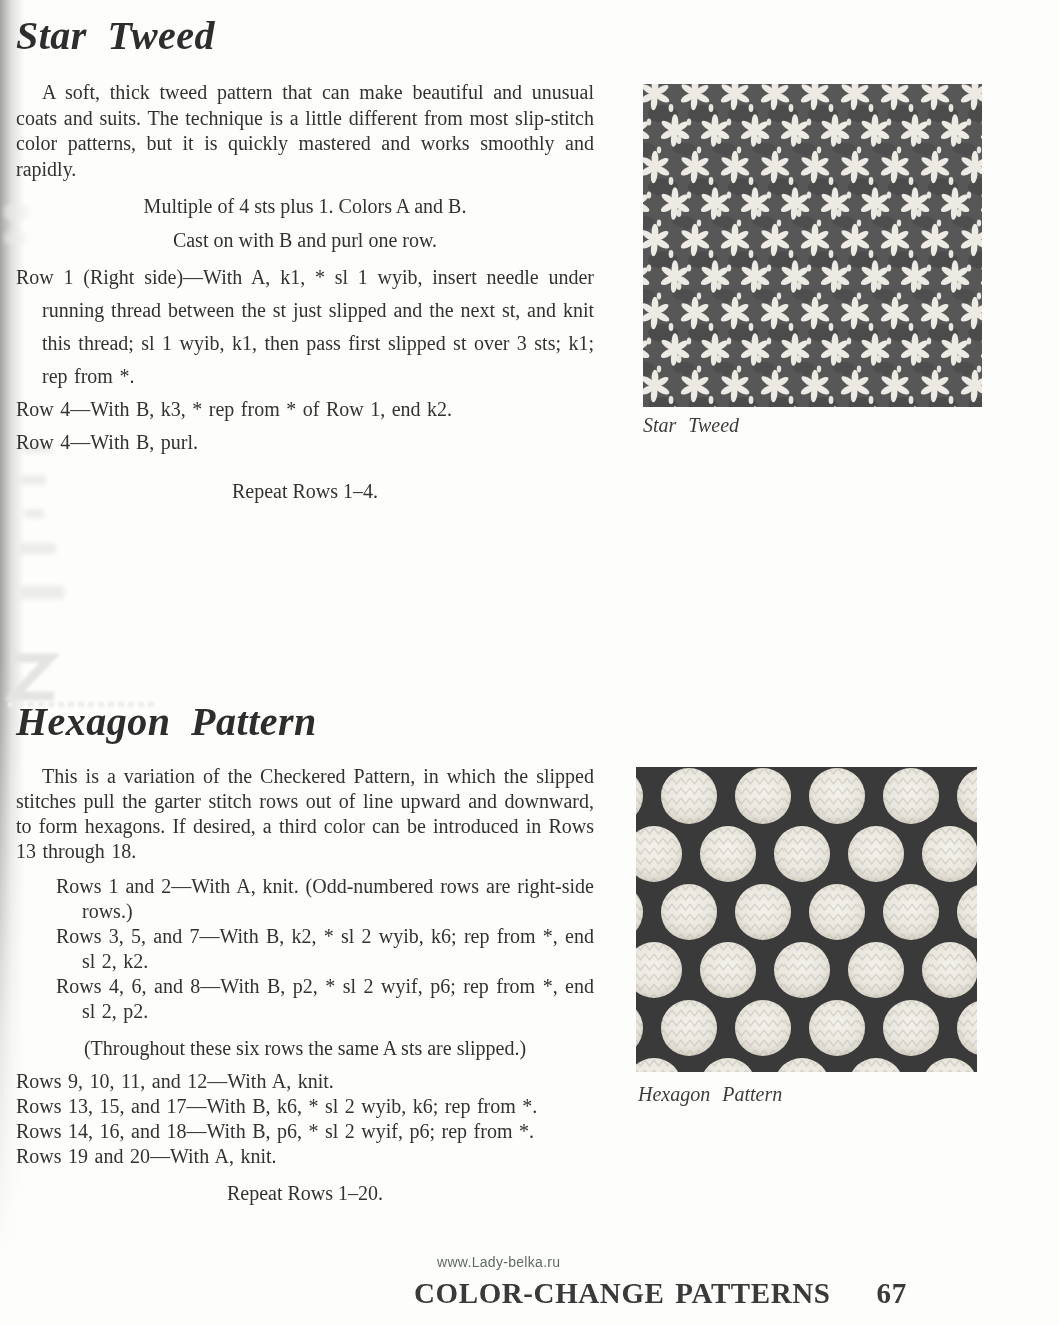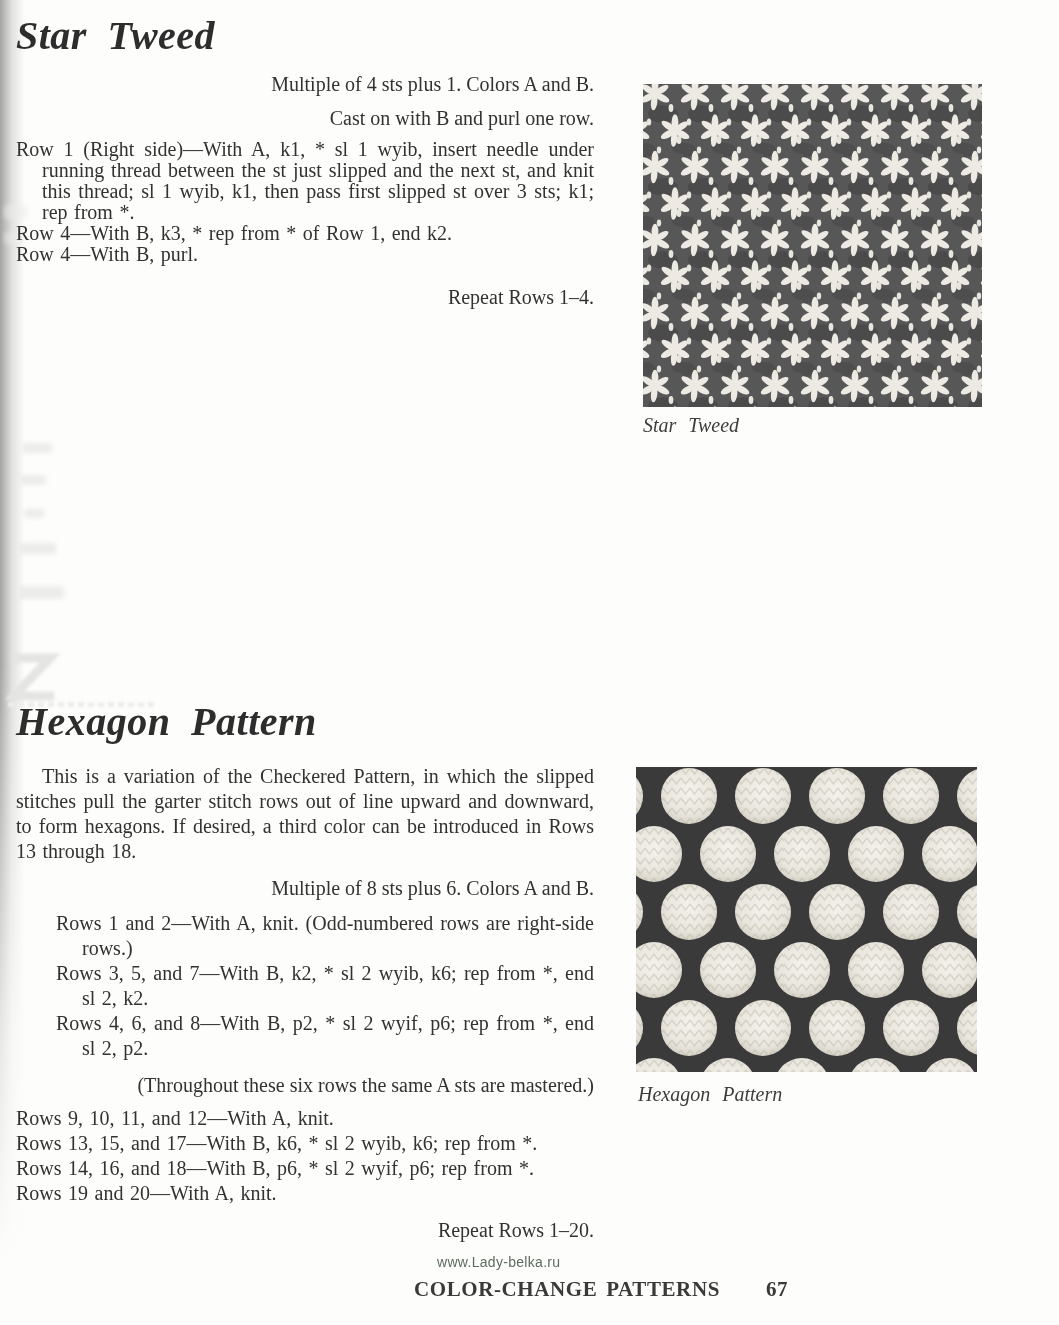--- a/index.html
+++ b/index.html
@@ -30,27 +30,27 @@
   #star-section{top:12px;}
   #hex-section{top:698px;}
 
   h1.sec{
     margin:0;font-size:40px;line-height:48px;
     font-style:italic;font-weight:bold;color:#2d2d2d;
     word-spacing:10px;letter-spacing:.5px;
   }
   p{margin:0;font-size:20px;line-height:25.5px;color:#323232;}
   .intro{margin-top:20px;text-align:justify;text-indent:26px;word-spacing:1.5px;}
-  .centerline{text-align:right;}
+  .centerline{text-align:center;}
   .hang{text-indent:-26px;padding-left:26px;text-align:justify;word-spacing:1.5px;}
 
   #star-section .mult{margin-top:12px;}
   #star-section .cast{margin-top:8px;}
   #star-section .rowblock{margin-top:8px;}
-  #star-section .hang,#star-section .rowline{line-height:21px;}
+  #star-section .hang,#star-section .rowline{line-height:33px;}
   #star-section .repeat{margin-top:20px;}
 
   #hex-section .intro{margin-top:18px;line-height:25px;}
   #hex-section .mult{margin-top:12px;}
   #hex-section .rowblock{margin-top:10px;margin-left:40px;}
   #hex-section p{line-height:25px;}
   #hex-section .note{margin-top:12px;}
   #hex-section .rows2{margin-top:8px;}
   #hex-section .repeat{margin-top:12px;font-family:Liberation Serif, serif;}
 
@@ -64,21 +64,21 @@
   #cap-star{left:643px;top:414px;}
   #cap-hex{left:638px;top:1083px;}
 
   #watermark{
     position:absolute;left:437px;top:1254px;
     font-family:Liberation Sans, sans-serif;
     font-size:14px;color:#5e6b60;letter-spacing:.3px;
   }
   #footer-line{
     position:absolute;left:414px;top:1277px;display:flex;align-items:baseline;
-    font-weight:bold;font-size:21px;color:#3a3a3a;letter-spacing:.6px;word-spacing:3px;
+    font-weight:bold;font-size:29px;color:#3a3a3a;letter-spacing:.6px;word-spacing:3px;
   }
   #page-num{margin-left:46px;}
 </style>
 </head>
 <body>
 
 <div class="scan-edge"></div>
 
 <div class="ghost" style="left:4px;top:205px;width:24px;height:14px;opacity:.55"></div>
 <div class="ghost" style="left:4px;top:232px;width:22px;height:12px;opacity:.5"></div>
@@ -89,40 +89,40 @@
 <div class="ghost" style="left:18px;top:586px;width:46px;height:13px"></div>
 <div class="ghost-z">
   <svg width="54" height="50" viewBox="0 0 54 50" style="filter:blur(1.5px)">
     <path d="M6,6 L44,6 L8,44 L48,44" fill="none" stroke="#e4e4e2" stroke-width="9"></path>
   </svg>
 </div>
 <div class="ghost-line"></div>
 
 <section class="col" id="star-section">
   <h1 class="sec">Star Tweed</h1>
+  <p class="intro">A soft, thick tweed pattern that can make beautiful and unusual coats and suits. The technique is a little different from most slip-stitch color patterns, but it is quickly mastered and works smoothly and rapidly.</p>
   <p class="centerline mult">Multiple of 4 sts plus 1. Colors A and B.</p>
   <p class="centerline cast">Cast on with B and purl one row.</p>
   <div class="rowblock">
     <p class="hang">Row 1 (Right side)—With A, k1, * sl 1 wyib, insert needle under running thread between the st just slipped and the next st, and knit this thread; sl 1 wyib, k1, then pass first slipped st over 3 sts; k1; rep from *.</p>
     <p class="hang rowline">Row 4—With B, k3, * rep from * of Row 1, end k2.</p>
     <p class="hang rowline">Row 4—With B, purl.</p>
   </div>
   <p class="centerline repeat">Repeat Rows 1–4.</p>
 </section>
 
 <section class="col" id="hex-section">
   <h1 class="sec">Hexagon Pattern</h1>
   <p class="intro">This is a variation of the Checkered Pattern, in which the slipped stitches pull the garter stitch rows out of line upward and downward, to form hexagons. If desired, a third color can be introduced in Rows 13 through 18.</p>
-  <p class="centerline mult">Multiple of 8 sts plus 6. Colors A and B.</p>
   <div class="rowblock">
     <p class="hang">Rows 1 and 2—With A, knit. (Odd-numbered rows are right-side rows.)</p>
     <p class="hang">Rows 3, 5, and 7—With B, k2, * sl 2 wyib, k6; rep from *, end sl 2, k2.</p>
     <p class="hang">Rows 4, 6, and 8—With B, p2, * sl 2 wyif, p6; rep from *, end sl 2, p2.</p>
   </div>
-  <p class="centerline note">(Throughout these six rows the same A sts are mastered.)</p>
+  <p class="centerline note">(Throughout these six rows the same A sts are slipped.)</p>
   <div class="rows2">
     <p class="hang">Rows 9, 10, 11, and 12—With A, knit.</p>
     <p class="hang">Rows 13, 15, and 17—With B, k6, * sl 2 wyib, k6; rep from *.</p>
     <p class="hang">Rows 14, 16, and 18—With B, p6, * sl 2 wyif, p6; rep from *.</p>
     <p class="hang">Rows 19 and 20—With A, knit.</p>
   </div>
   <p class="centerline repeat">Repeat Rows 1–20.</p>
 </section>
 
 <div class="figure" id="fig-star">

